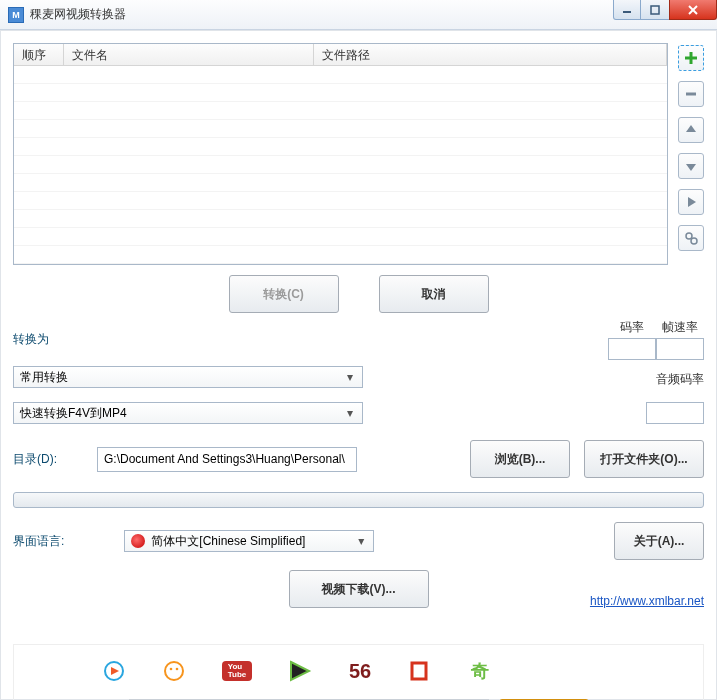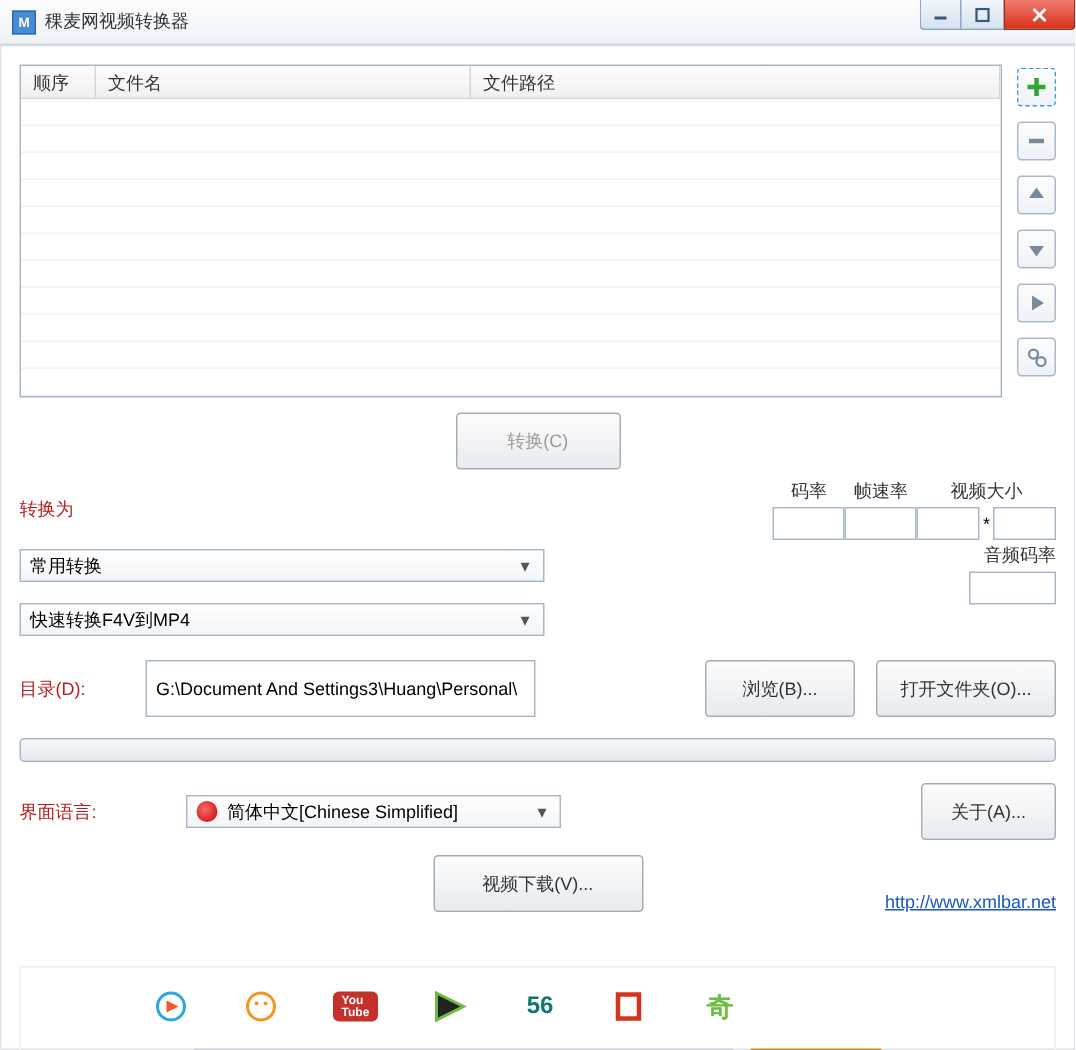--- a/index.html
+++ b/index.html
@@ -28,45 +28,45 @@
 .col-path { flex: 1; }
 .list-body { height: 198px; overflow-y: auto; }
 .list-body .row { height: 18px; border-bottom: 1px solid #f3f3f3; }
 
 .side-buttons { display: flex; flex-direction: column; gap: 10px; padding-top: 2px; }
 .side-btn { width: 26px; height: 26px; border: 1px solid #a9b8c9; background: linear-gradient(#fdfdfd, #eef2f6); border-radius: 3px; display: flex; align-items: center; justify-content: center; cursor: pointer; }
 .side-btn.add { border: 1px dashed #3a9de0; }
 .side-btn svg { display: block; }
 
 
-.btn { display: inline-flex; align-items: center; justify-content: center; height: 24px; padding: 18px 14px; border: 1px solid #a5acb5; background: linear-gradient(#fcfcfc, #e7ebef); border-radius: 3px; cursor: pointer; color: #333; }
+.btn { display: inline-flex; align-items: center; justify-content: center; height: 24px; padding: 18px 14px; border: 1px solid #a5acb5; background: linear-gradient(#fcfcfc, #e7ebef); border-radius: 3px; cursor: pointer; color: #333; font-weight: bold; }
 .btn.disabled { color: #9b9b9b; cursor: default; }
 
 
 .action-row { display: flex; justify-content: center; gap: 40px; margin: 10px 0 6px; }
 .action-row .btn { width: 110px; }
 
-.label { color: #b91c1c; }
+.label { color: #0c4a6e; }
 
 .convert-section { margin-top: 2px; }
 .convert-section .row1 { display: flex; align-items: center; justify-content: space-between; }
 .params { display: flex; align-items: flex-start; }
 .param-group { display: flex; flex-direction: column; align-items: center; gap: 2px; }
 .param-label { color: #333; font-size: 12px; }
 .small-input { width: 48px; height: 22px; border: 1px solid #a9b8c9; background: #fff; padding: 0 4px; }
 .star { padding: 0 2px; line-height: 22px; }
 
 .combo { height: 22px; border: 1px solid #a9b8c9; background: linear-gradient(#fff,#f3f5f7); display: flex; align-items: center; justify-content: space-between; padding: 0 4px 0 6px; cursor: pointer; }
 .combo .arrow { width: 16px; text-align: center; color: #555; }
 .combo-wide { width: 350px; margin-top: 6px; }
 
-.audio-row { display: flex; justify-content: flex-end; margin-top: 2px; flex-direction: column; align-items: flex-end; gap: 2px; }
+.audio-row { display: flex; justify-content: flex-end; margin-top: 2px; flex-direction: column; align-items: flex-end; gap: 14px; }
 
 .dir-row { display: flex; align-items: center; gap: 14px; margin-top: 16px; }
-.dir-row .path-input { width: 260px; height: 38px; border: 1px solid #a9b8c9; padding: 0 6px; background: #fff; }
+.dir-row .path-input { width: 260px; height: 25px; border: 1px solid #a9b8c9; padding: 0 6px; background: #fff; }
 .dir-row .btn { width: 100px; }
 
 .progress-bar { height: 16px; border: 1px solid #a9b8c9; border-radius: 3px; background: linear-gradient(#f6f8fa,#e4e9ee); margin-top: 14px; }
 
 .lang-row { display: flex; align-items: center; justify-content: space-between; margin-top: 14px; }
 .lang-left { display: flex; align-items: center; gap: 60px; }
 .lang-combo { width: 250px; display: flex; align-items: center; }
 .flag { width: 14px; height: 14px; border-radius: 50%; background: radial-gradient(circle at 40% 40%, #ff6a6a, #c40000); margin-right: 6px; flex: none; }
 
 .download-row { display: flex; justify-content: center; margin-top: 10px; position: relative; }
@@ -163,46 +163,39 @@
         <svg width="14" height="14">
             <circle cx="5" cy="5" r="3" fill="none" stroke="#7a8a9a" stroke-width="1.5"></circle>
             <circle cx="10" cy="10" r="3" fill="none" stroke="#7a8a9a" stroke-width="1.5"></circle>
           </svg>
       </div>
     </div>
   </div>
 
   <div class="action-row">
     <div class="btn disabled">转换(C)</div>
+    <div class="btn">取消</div>
   </div>
 
   <div class="convert-section">
     <div class="row1">
       <span class="label">转换为</span>
       <div class="params">
         <div class="param-group">
           <span class="param-label">码率</span>
           <input class="small-input" style="">
         </div>
         <div class="param-group">
           <span class="param-label">帧速率</span>
           <input class="small-input" style="">
         </div>
-        <div class="param-group">
-          <span class="param-label">视频大小</span>
-          <div style="display:flex;align-items:center;">
-            <input class="small-input" style="width: 42px;">
-            <span class="star">*</span>
-            <input class="small-input" style="width: 42px;">
-          </div>
-        </div>
-      </div>
-    </div>
-
-    <div style="display:flex; justify-content:space-between; align-items:flex-start;">
+      </div>
+    </div>
+
+    <div style="display:flex; justify-content:space-between; align-items:flex-end;">
       <div>
         <div class="combo combo-wide">
           <span>常用转换</span>
           <span class="arrow">▾</span>
         </div>
         <div class="combo combo-wide" style="margin-top:14px">
           <span>快速转换F4V到MP4</span>
           <span class="arrow">▾</span>
         </div>
       </div>
@@ -254,21 +247,21 @@
             <circle cx="8" cy="9" r="1.3" fill="#f7941d"></circle>
             <circle cx="14" cy="9" r="1.3" fill="#f7941d"></circle>
           </svg>
       </span>
       <span class="site-icon" style="background:#c4302b;color:#fff;border-radius:4px;width:30px;height:20px;font-size:8px;line-height:1;flex-direction:column;">You<br>Tube</span>
       <span class="site-icon">
         <svg width="24" height="24">
             <polygon points="3,3 21,12 3,21" fill="#222" stroke="#6dbd45" stroke-width="2"></polygon>
           </svg>
       </span>
-      <span class="site-icon" style="color:#0f766e;font-size:16px;font-weight:bold;">56</span>
+      <span class="site-icon" style="color:#7f1d1d;font-size:20px;font-weight:bold;">56</span>
       <span class="site-icon">
         <svg width="20" height="20">
             <rect x="2" y="2" width="14" height="16" fill="none" stroke="#d6331d" stroke-width="3"></rect>
           </svg>
       </span>
       <span class="site-icon" style="color:#6dbd45;font-size:18px;font-weight:bold;">奇</span>
     </div>
     <div class="search-row">
       <div class="search-input-wrap">
         <input class="search-input" placeholder="" style="">

